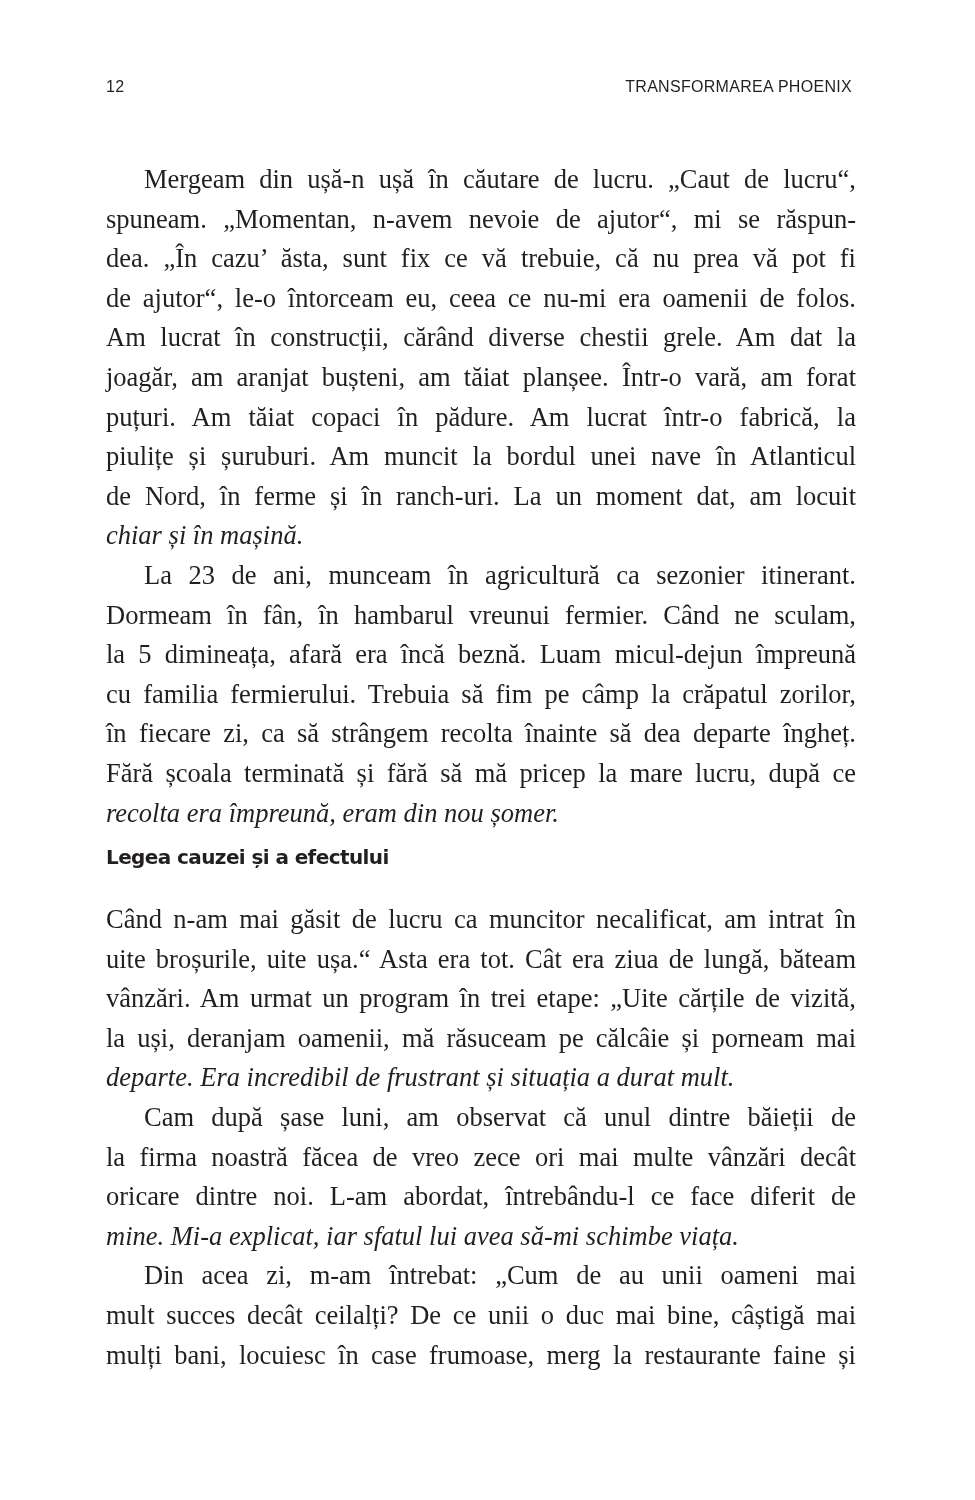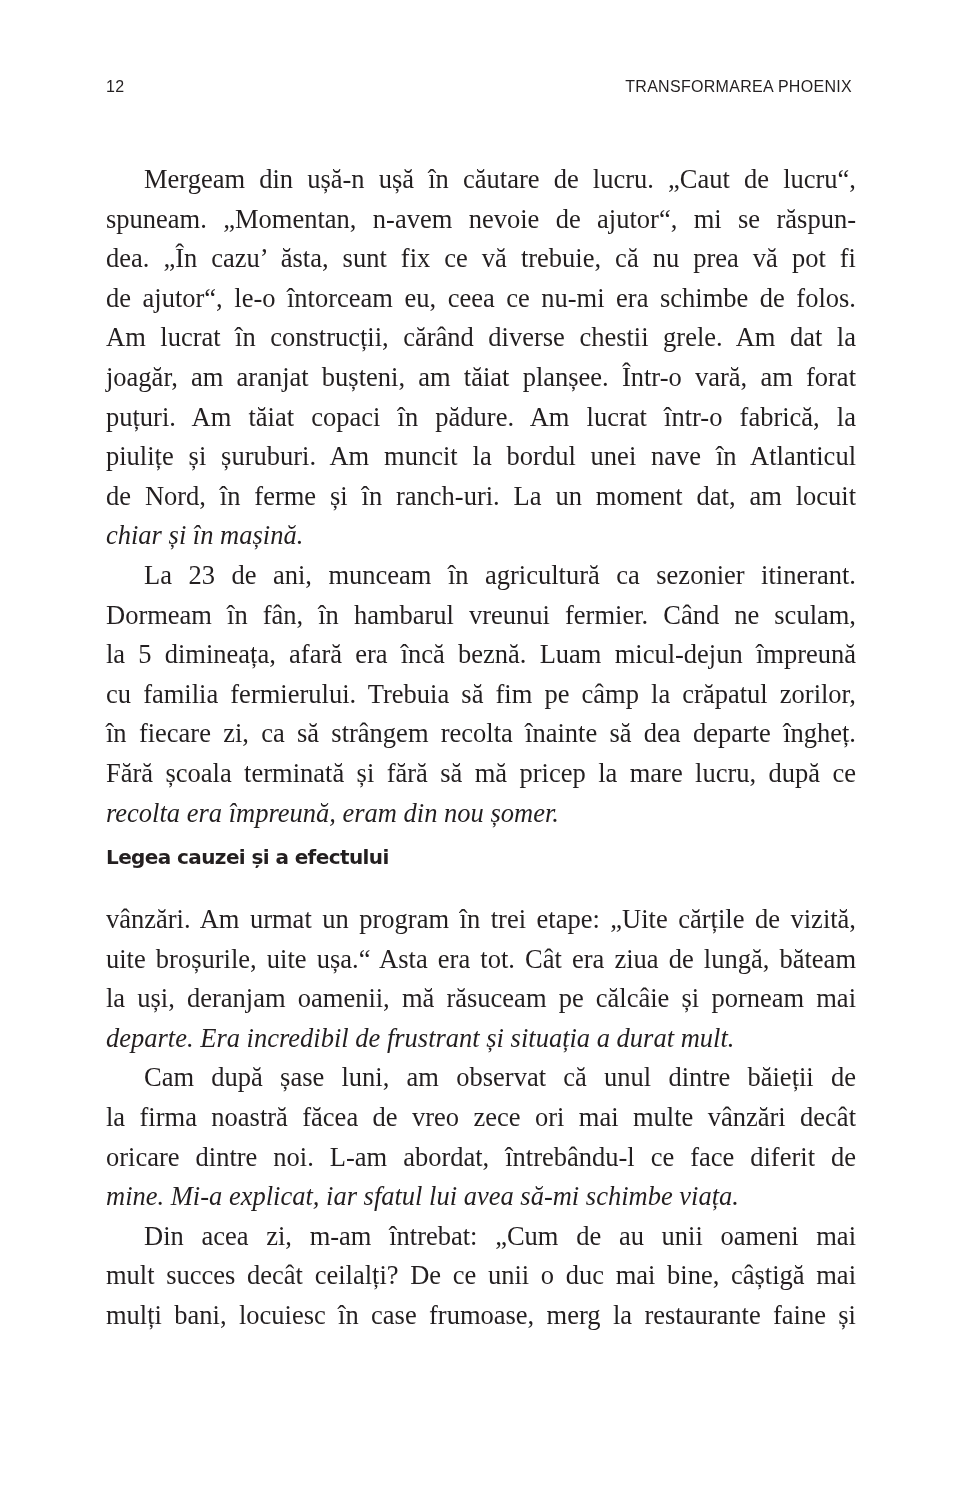--- a/index.html
+++ b/index.html
@@ -76,21 +76,21 @@
 <div class="running-header">
   <span class="page-number">12</span>
   <span class="book-title">TRANSFORMAREA PHOENIX</span>
 </div>
 
 <div class="body-text" style="top:160px;">
   <div>
     <span class="line indent">Mergeam din ușă-n ușă în căutare de lucru. „Caut de lucru“,</span>
     <span class="line">spuneam. „Momentan, n-avem nevoie de ajutor“, mi se răspun-</span>
     <span class="line">dea. „În cazu’ ăsta, sunt fix ce vă trebuie, că nu prea vă pot fi</span>
-    <span class="line">de ajutor“, le-o întorceam eu, ceea ce nu-mi era schimbe de folos.</span>
+    <span class="line">de ajutor“, le-o întorceam eu, ceea ce nu-mi era oamenii de folos.</span>
     <span class="line">Am lucrat în construcții, cărând diverse chestii grele. Am dat la</span>
     <span class="line">joagăr, am aranjat bușteni, am tăiat planșee. Într-o vară, am forat</span>
     <span class="line">puțuri. Am tăiat copaci în pădure. Am lucrat într-o fabrică, la</span>
     <span class="line">piulițe și șuruburi. Am muncit la bordul unei nave în Atlanticul</span>
     <span class="line">de Nord, în ferme și în ranch-uri. La un moment dat, am locuit</span>
     <span class="line last">chiar și în mașină.</span>
   </div>
   <div>
     <span class="line indent">La 23 de ani, munceam în agricultură ca sezonier itinerant.</span>
     <span class="line">Dormeam în fân, în hambarul vreunui fermier. Când ne sculam,</span>
@@ -99,22 +99,23 @@
     <span class="line">în fiecare zi, ca să strângem recolta înainte să dea departe îngheț.</span>
     <span class="line">Fără școala terminată și fără să mă pricep la mare lucru, după ce</span>
     <span class="line last">recolta era împreună, eram din nou șomer.</span>
   </div>
 </div>
 
 <div class="heading">Legea cauzei și a efectului</div>
 
 <div class="body-text" style="top:900px;">
   <div>
+    <span class="line">Când n-am mai găsit de lucru ca muncitor necalificat, am intrat în</span>
+    <span class="line">uite broșurile, uite ușa.“ Asta era tot. Cât era ziua de lungă, băteam</span>
     <span class="line">vânzări. Am urmat un program în trei etape: „Uite cărțile de vizită,</span>
-    <span class="line">uite broșurile, uite ușa.“ Asta era tot. Cât era ziua de lungă, băteam</span>
     <span class="line">la uși, deranjam oamenii, mă răsuceam pe călcâie și porneam mai</span>
     <span class="line last">departe. Era incredibil de frustrant și situația a durat mult.</span>
   </div>
   <div>
     <span class="line indent">Cam după șase luni, am observat că unul dintre băieții de</span>
     <span class="line">la firma noastră făcea de vreo zece ori mai multe vânzări decât</span>
     <span class="line">oricare dintre noi. L-am abordat, întrebându-l ce face diferit de</span>
     <span class="line last">mine. Mi-a explicat, iar sfatul lui avea să-mi schimbe viața.</span>
   </div>
   <div>

